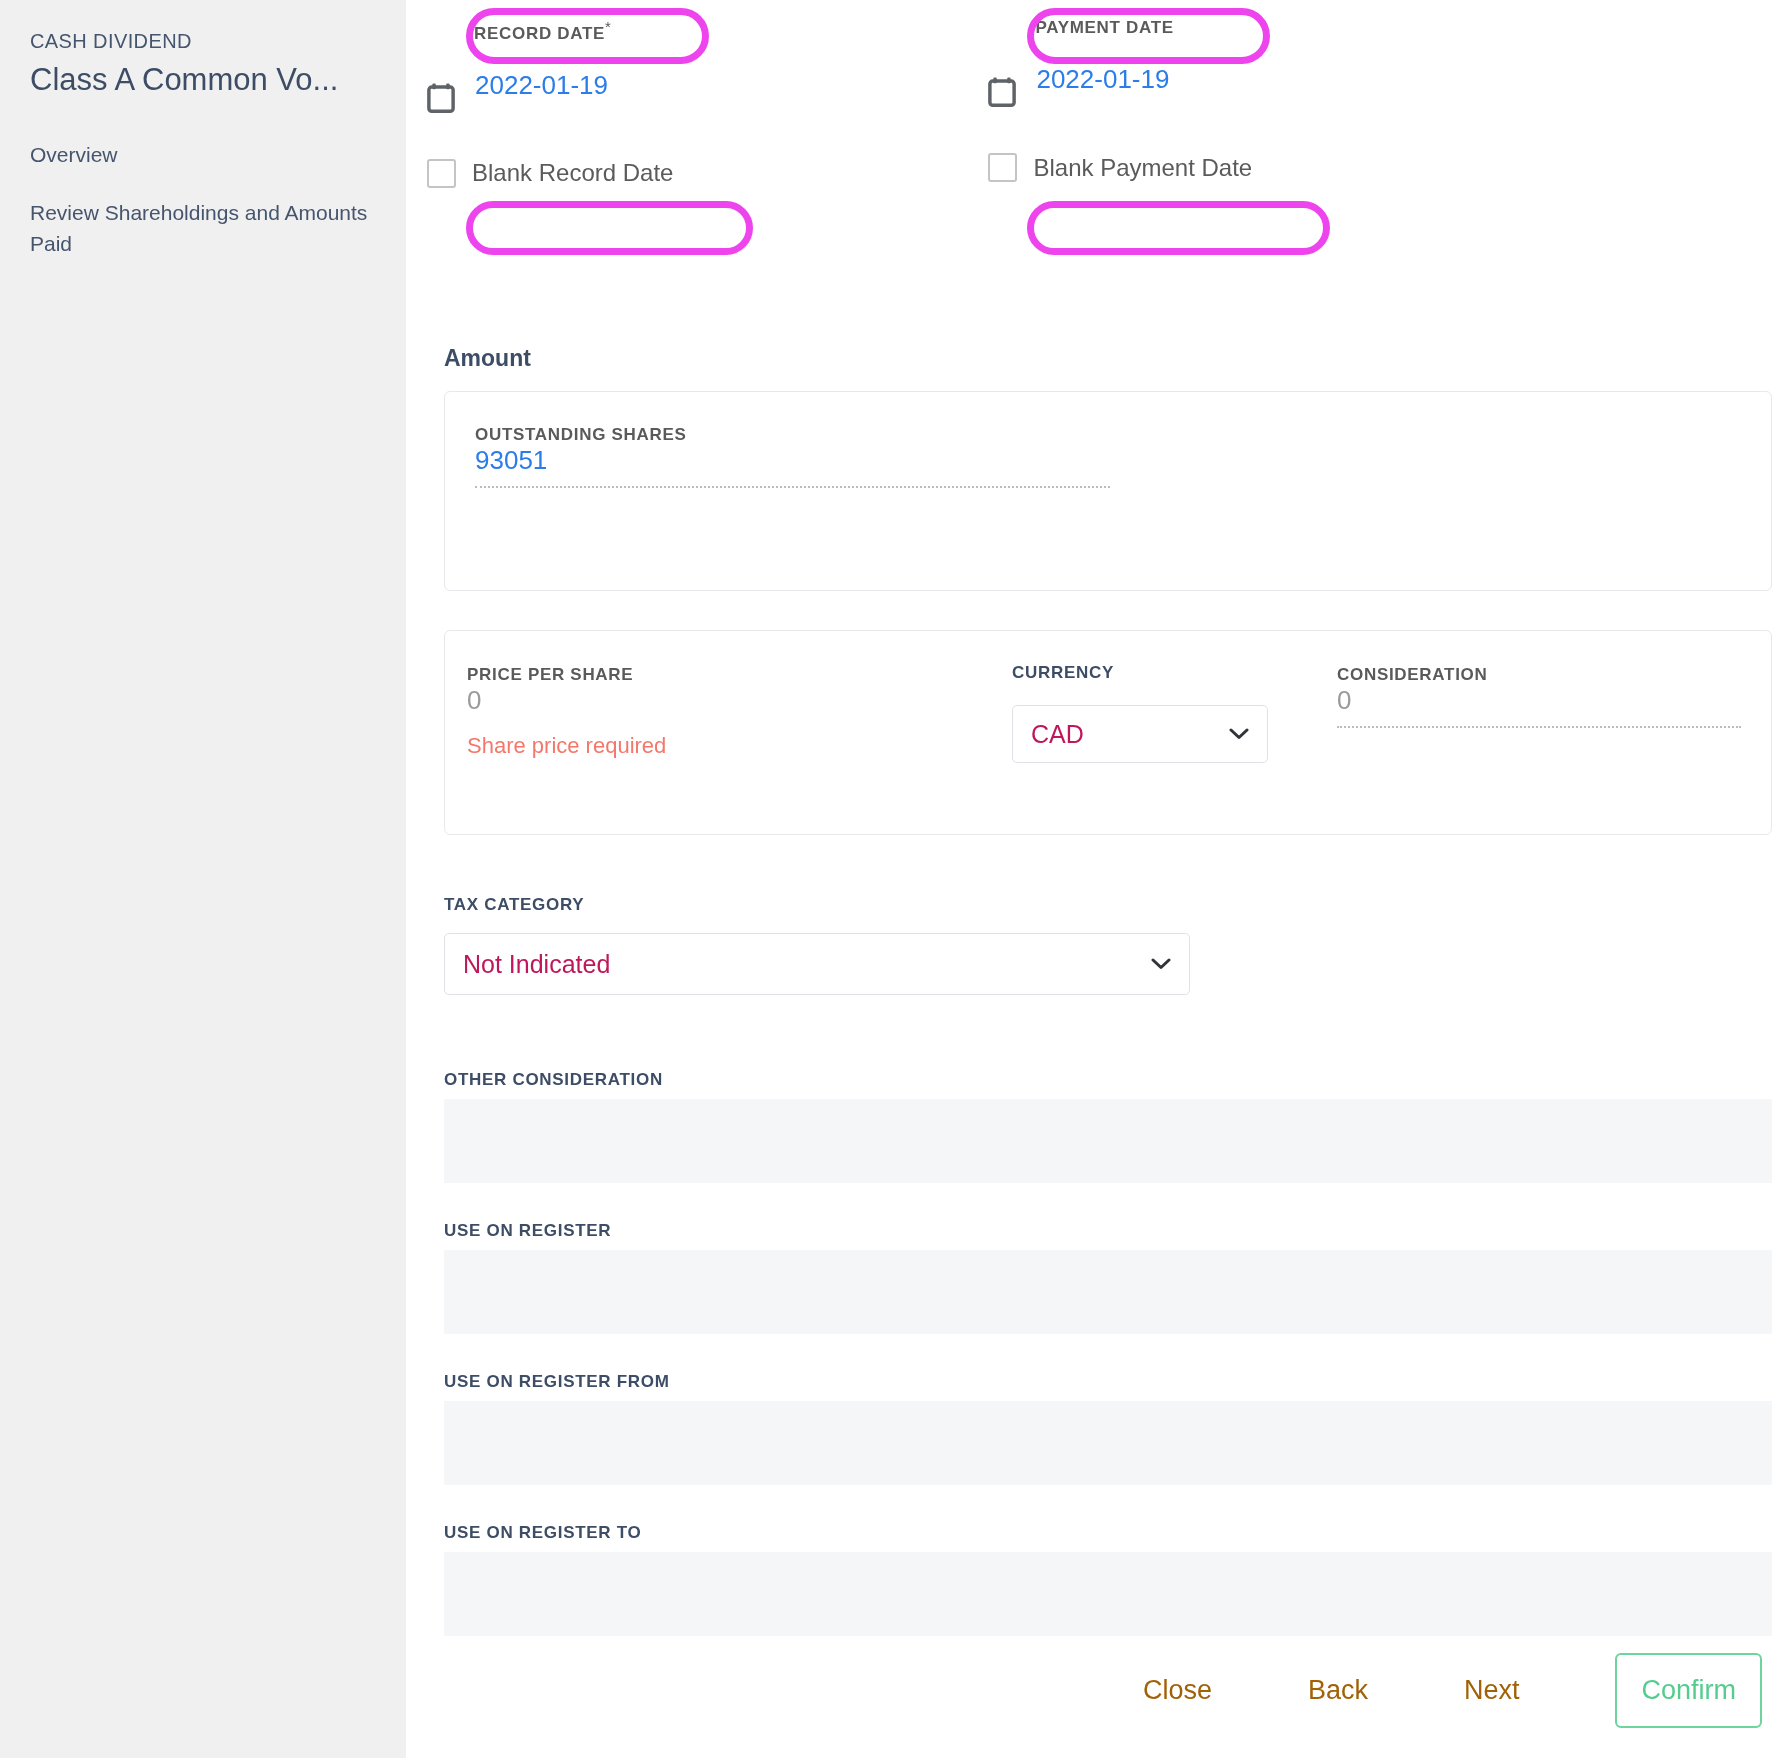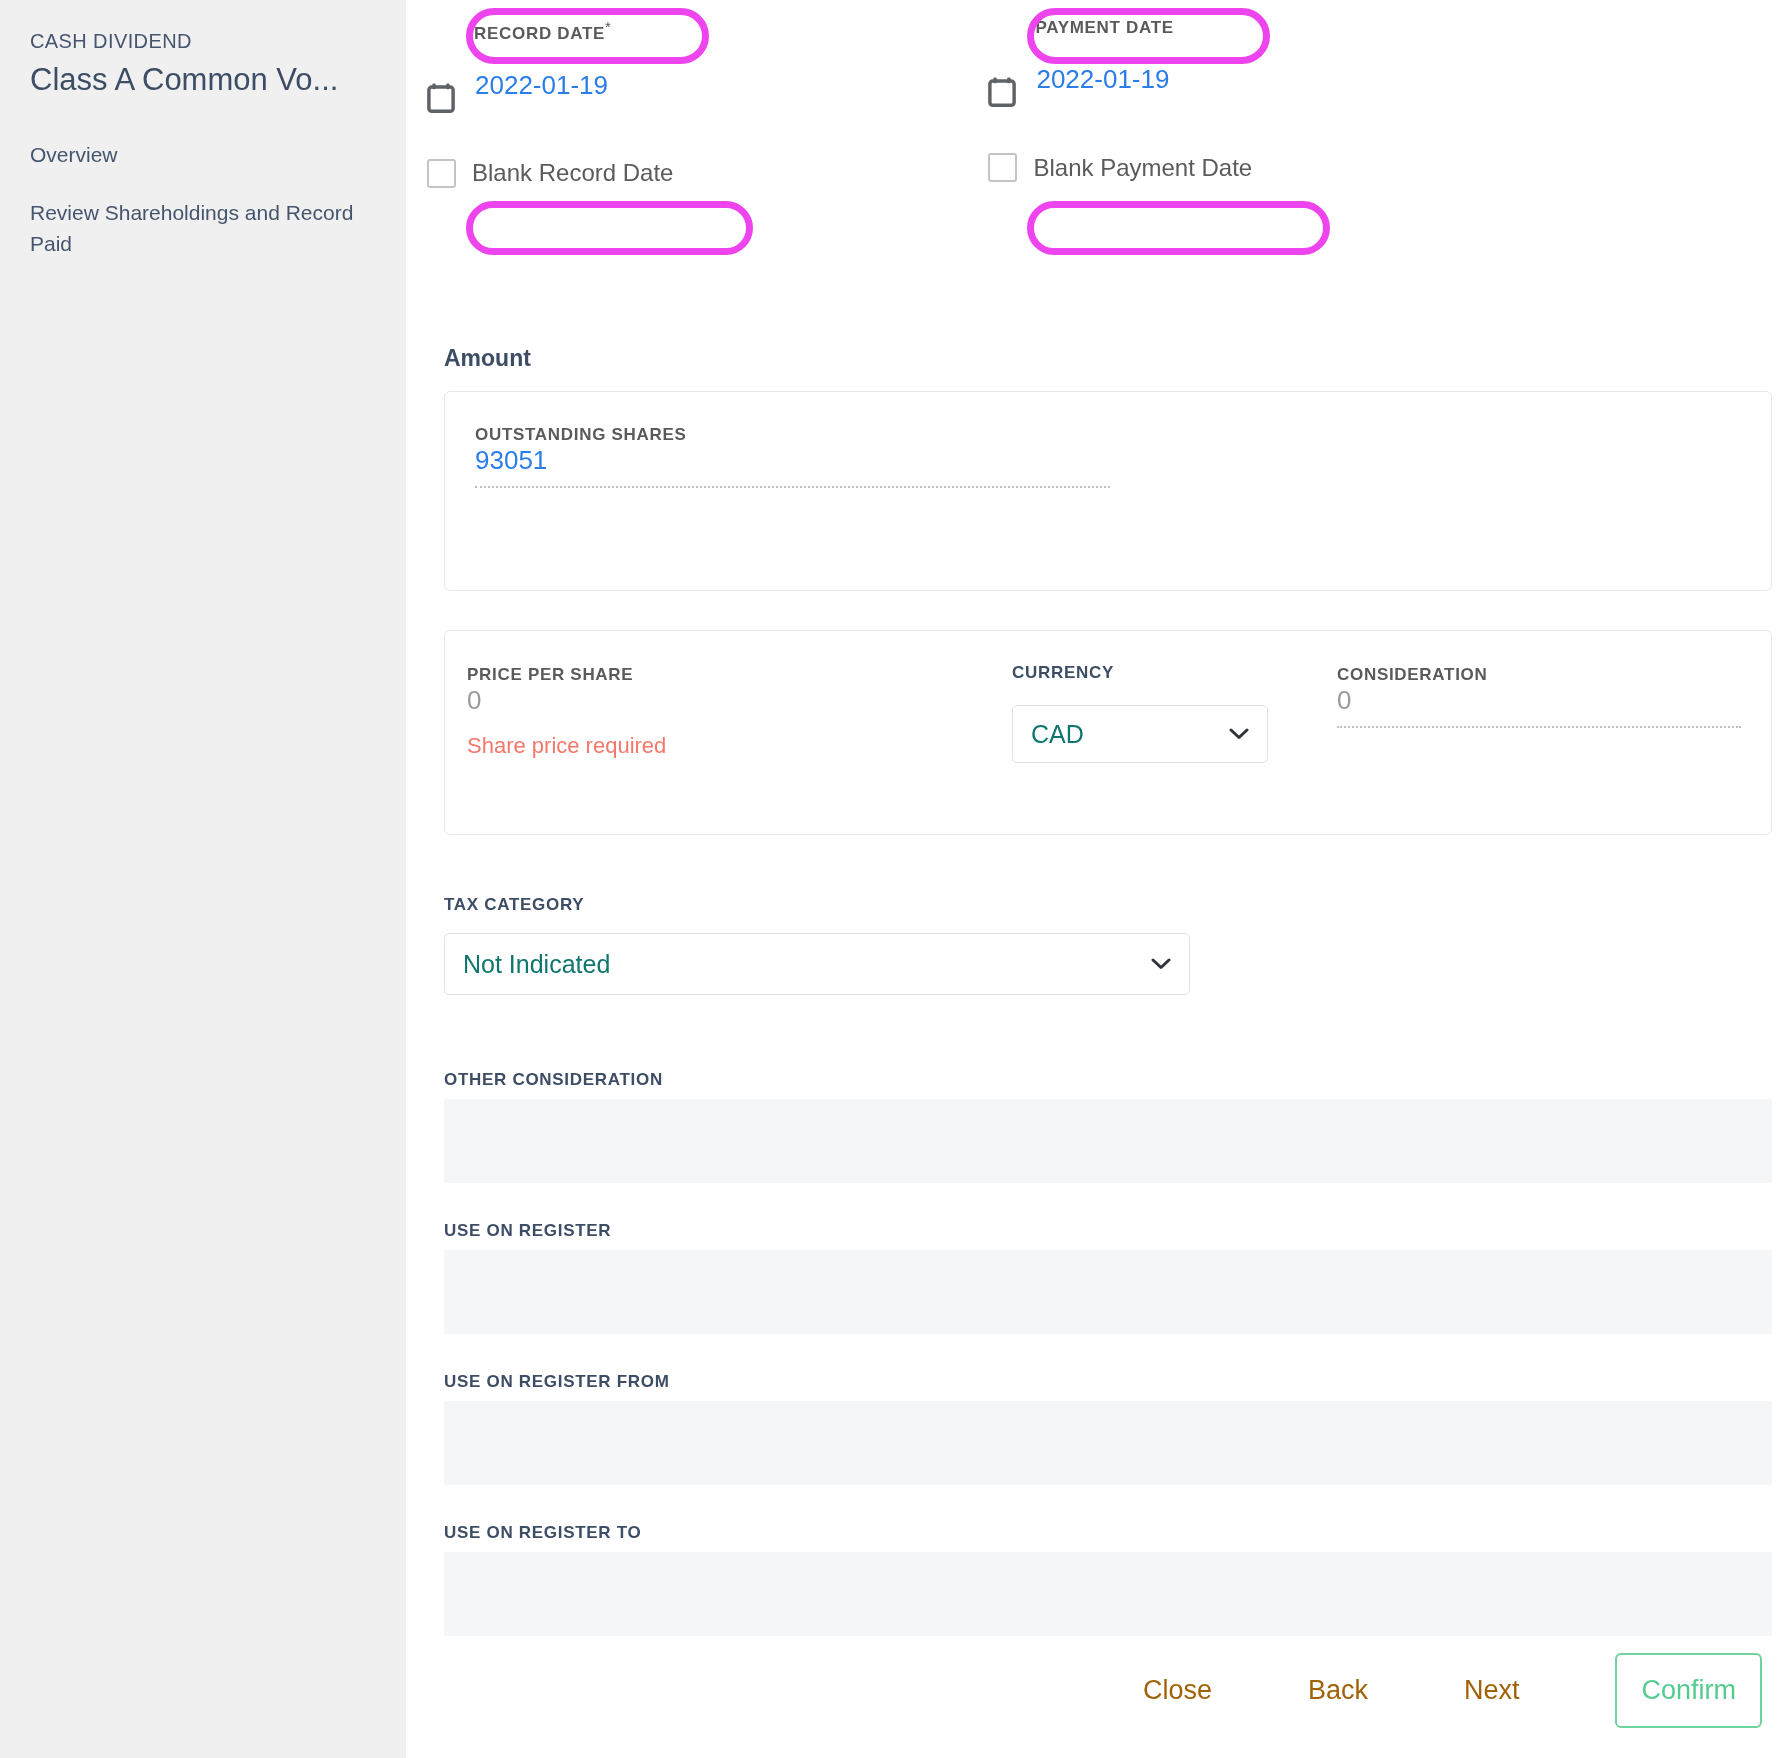--- a/index.html
+++ b/index.html
@@ -210,21 +210,21 @@
     height: 58px;
     display: flex;
     align-items: center;
     padding: 0 18px;
     box-sizing: border-box;
     margin-top: 22px;
     cursor: pointer;
   }
   .select .sel-value {
     font-size: 25px;
-    color: #0f766e;
+    color: #be185d;
     flex: 1;
   }
   .chev {
     width: 20px;
     height: 12px;
     flex: none;
   }
   .select.currency { width: 256px; }
   .select.tax { width: 746px; height: 62px; margin-top: 18px; }
 
@@ -283,21 +283,21 @@
 </style>
 </head>
 <body>
 
 <div class="app">
 
   <aside class="sidebar">
     <div class="sidebar-eyebrow">CASH DIVIDEND</div>
     <div class="sidebar-title">Class A Common Vo...</div>
     <div class="sidebar-link">Overview</div>
-    <div class="sidebar-link">Review Shareholdings and Record Paid</div>
+    <div class="sidebar-link">Review Shareholdings and Amounts Paid</div>
   </aside>
 
   <main class="main">
     <div class="main-inner">
 
       <div class="date-row">
 
         <div class="date-col record">
           <div class="field-label">
             <span>RECORD DATE</span><span class="req-star">*</span>

